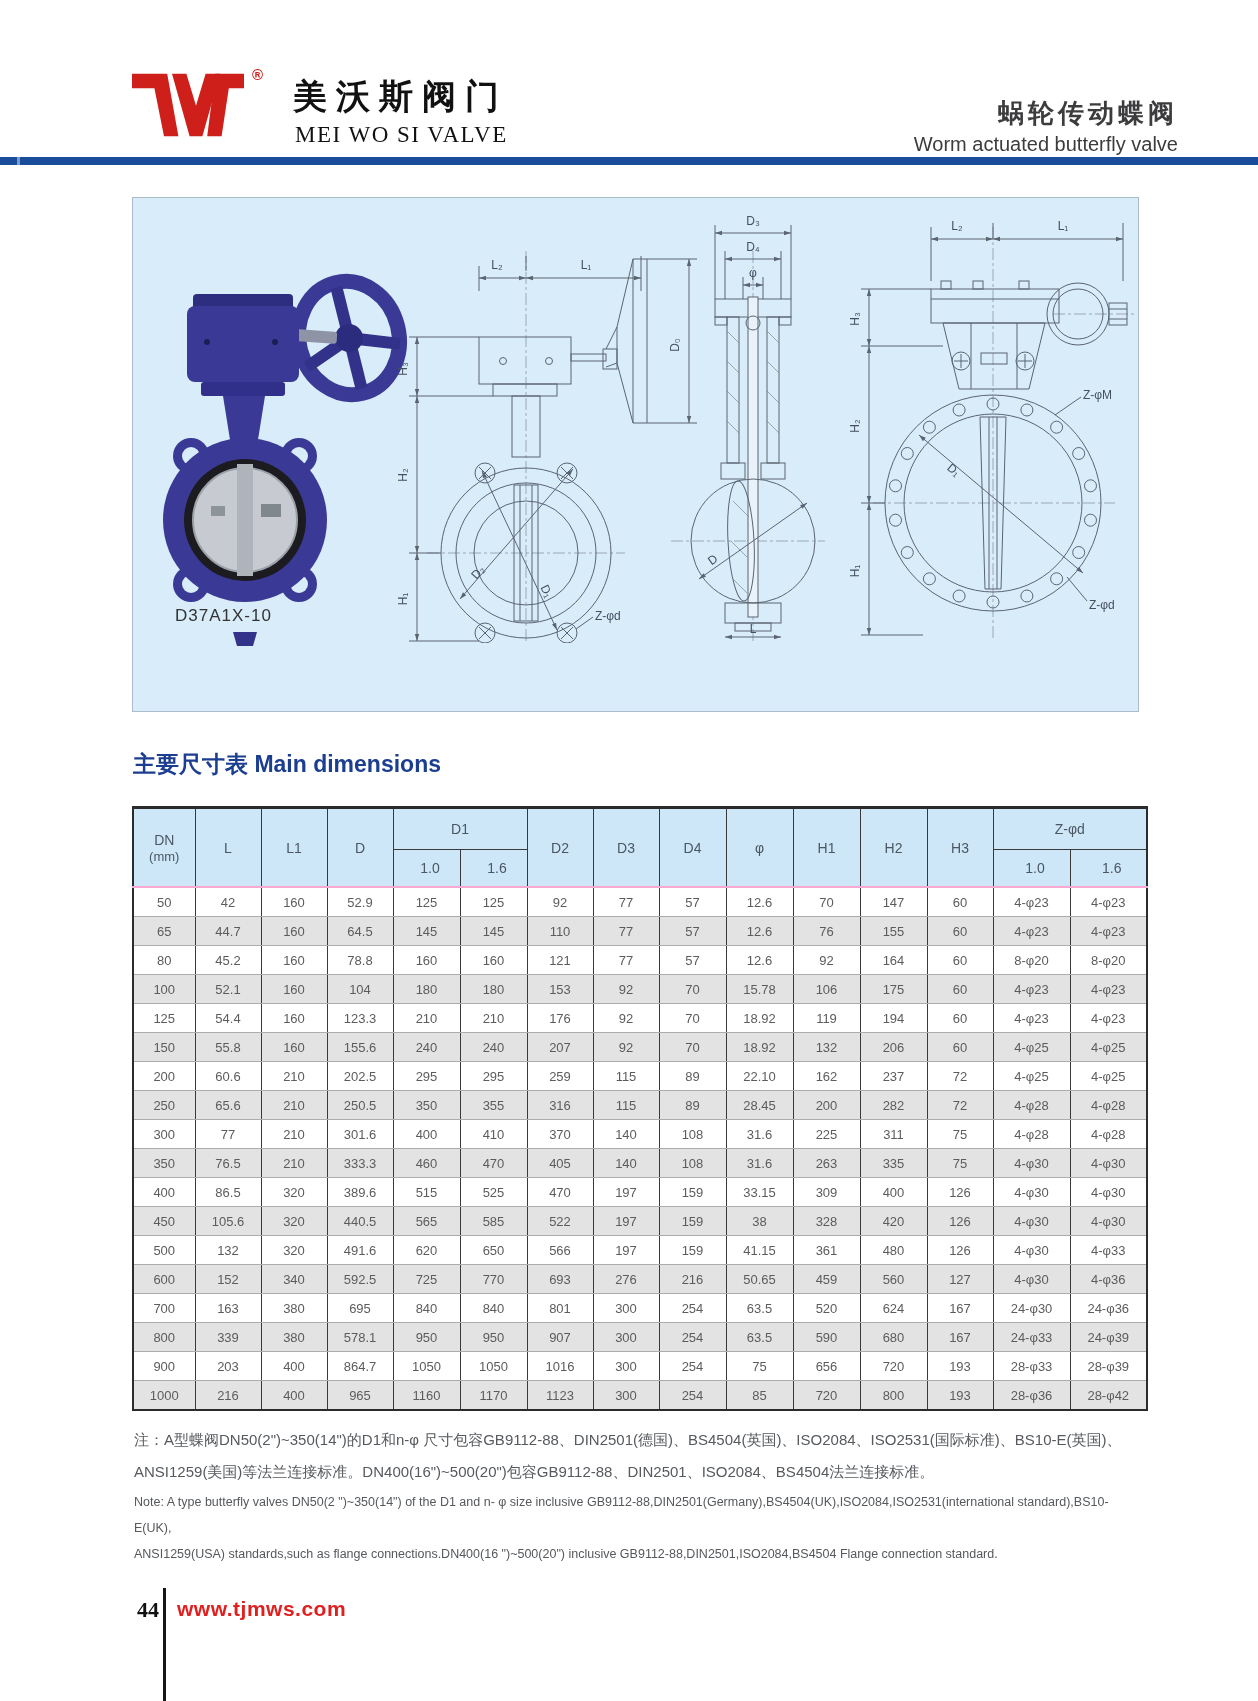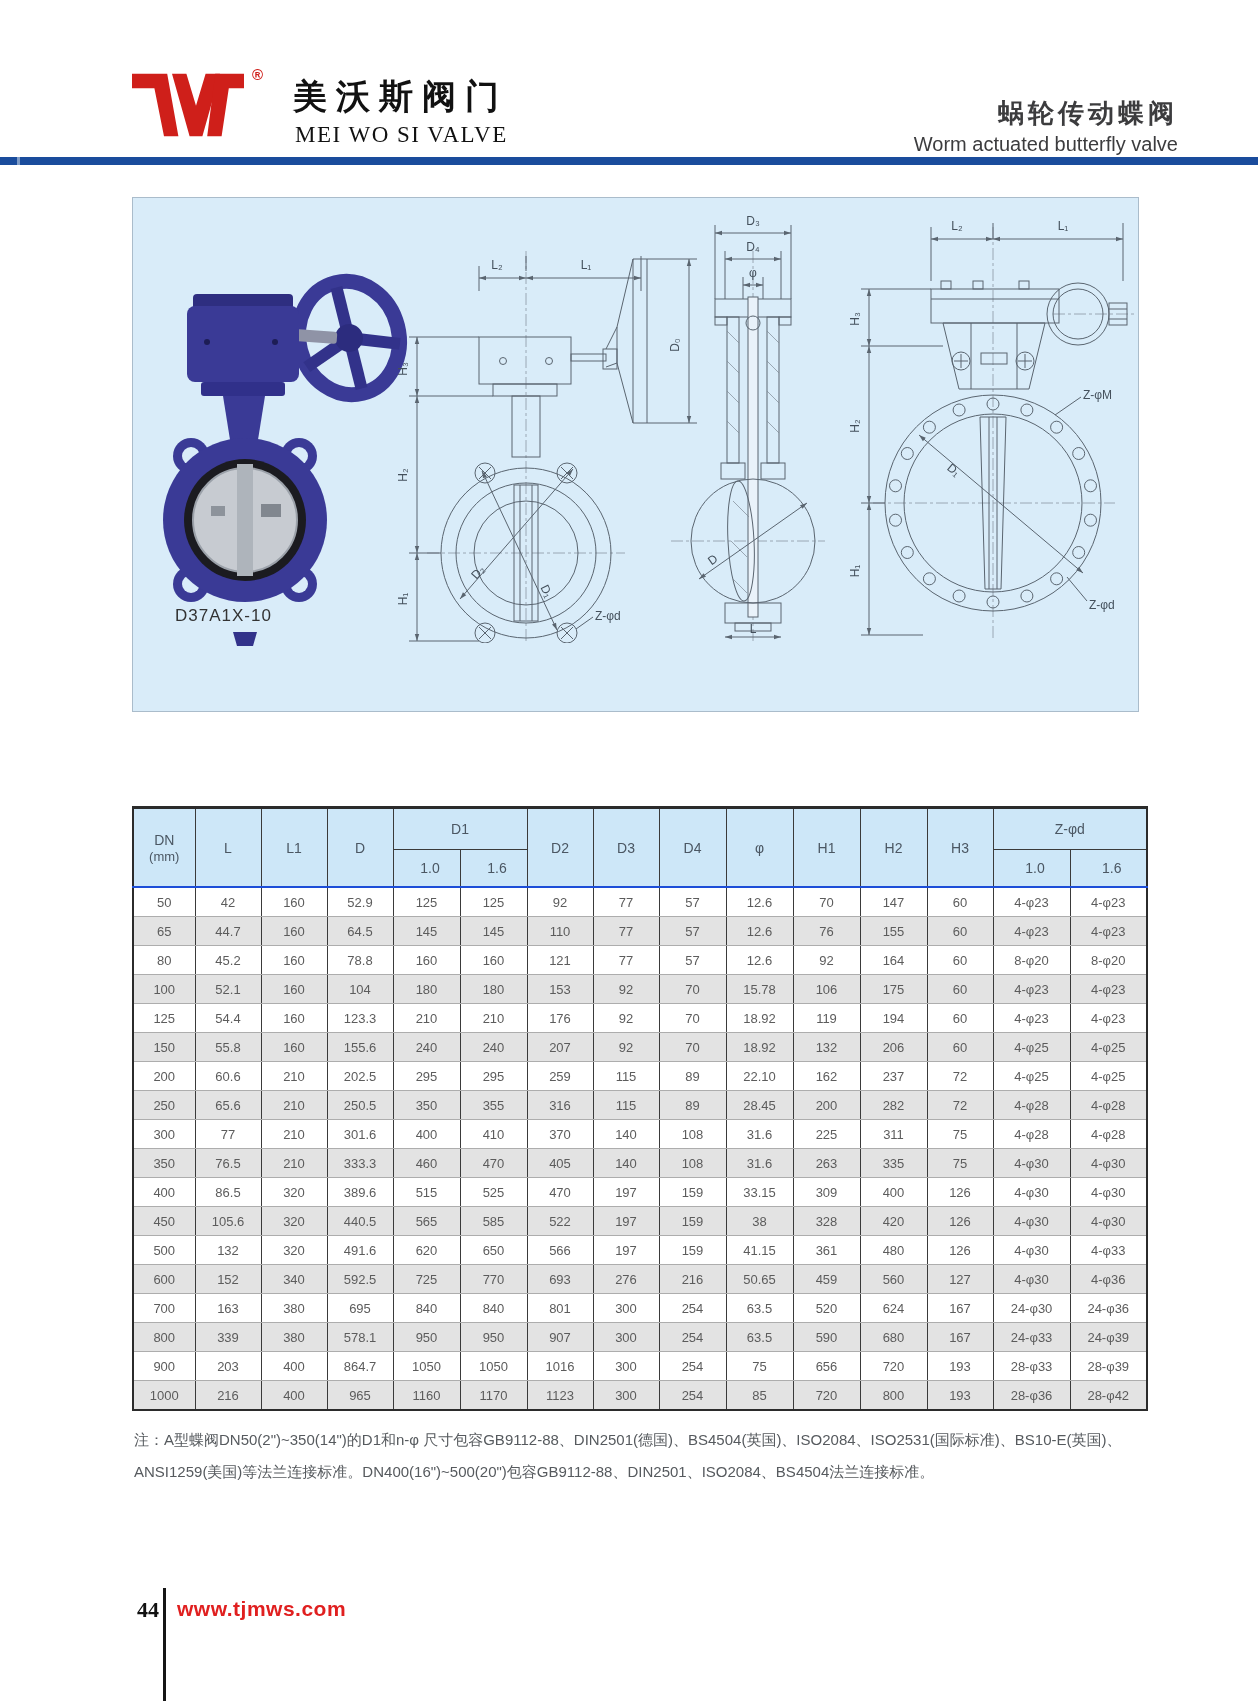--- a/index.html
+++ b/index.html
@@ -35,21 +35,21 @@
   
   table.dims{position:absolute;left:132px;top:806px;width:1005px;border-collapse:collapse;
              table-layout:fixed;font-size:13px;color:#5c5c5c;}
   table.dims{border:2px solid #2b2b2b;border-top-width:3px;}
   table.dims th{background:#cde7f8;color:#4b5763;font-weight:normal;font-size:14px;
                 border:1px solid #3a3a3a;height:40px;padding:0;}
   table.dims thead tr.sub th{height:36px;padding-left:7px;}
   table.dims td{border-left:1px solid #3a3a3a;border-right:1px solid #3a3a3a;
                 border-top:1px solid #adadad;border-bottom:1px solid #adadad;
                 height:28px;text-align:center;padding:0;}
-  table.dims thead{border-bottom:2px solid #1d4ed8;}
+  table.dims thead{border-bottom:2px solid #f9a8d4;}
   table.dims tr.shaded td{background:#e3e3e3;}
   .th-small{font-size:13px;}
 
   
   .note-cn{position:absolute;left:134px;top:1424px;width:1010px;font-size:15px;color:#565a5e;line-height:32px;}
   .note-en{position:absolute;left:134px;top:1489px;width:1010px;font-size:12.5px;color:#55585c;line-height:26px;}
 
   
   .footer-pagenum{position:absolute;left:128px;top:1597px;font-family:"Liberation Serif",serif;
                   font-weight:bold;font-size:22px;color:#111;margin-left:9px;}
@@ -359,20 +359,21 @@
         <polygon points="46,135 48.2,128 43.8,128" fill="#5a6570" stroke="none"></polygon>
         <polygon points="46,135 43.8,142 48.2,142" fill="#5a6570" stroke="none"></polygon>
         <polygon points="46,292 48.2,285 43.8,285" fill="#5a6570" stroke="none"></polygon>
         <polygon points="46,292 43.8,299 48.2,299" fill="#5a6570" stroke="none"></polygon>
         <polygon points="46,424 48.2,417 43.8,417" fill="#5a6570" stroke="none"></polygon>
       </svg>
 
     <div class="model-label">D37A1X-10</div>
   </div>
 
+  <div class="section-title">主要尺寸表 Main dimensions</div>
 
   <table class="dims">
     <colgroup>
       <col style="width:62px">
         <col style="width:66px">
         <col style="width:66px">
         <col style="width:66px">
       <col style="width:67px">
         <col style="width:67px">
         <col style="width:66px">
@@ -719,19 +720,21 @@
           <td>28-φ42</td>
         </tr>
       </tbody>
   </table>
 
   <div class="note-cn">
     <div>注：A型蝶阀DN50(2")~350(14")的D1和n-φ 尺寸包容GB9112-88、DIN2501(德国)、BS4504(英国)、ISO2084、ISO2531(国际标准)、BS10-E(英国)、</div>
     <div>ANSI1259(美国)等法兰连接标准。DN400(16")~500(20")包容GB9112-88、DIN2501、ISO2084、BS4504法兰连接标准。</div>
   </div>
   <div class="note-en">
+    <div>Note: A type butterfly valves DN50(2 ")~350(14") of the D1 and n- φ size inclusive GB9112-88,DIN2501(Germany),BS4504(UK),ISO2084,ISO2531(international standard),BS10-E(UK),</div>
+    <div>ANSI1259(USA) standards,such as flange connections.DN400(16 ")~500(20") inclusive GB9112-88,DIN2501,ISO2084,BS4504 Flange connection standard.</div>
   </div>
 
   <div class="footer-pagenum">44</div>
   <div class="footer-divider"></div>
   <div class="footer-site">www.tjmws.com</div>
 
 </div>
 
 </body></html>

